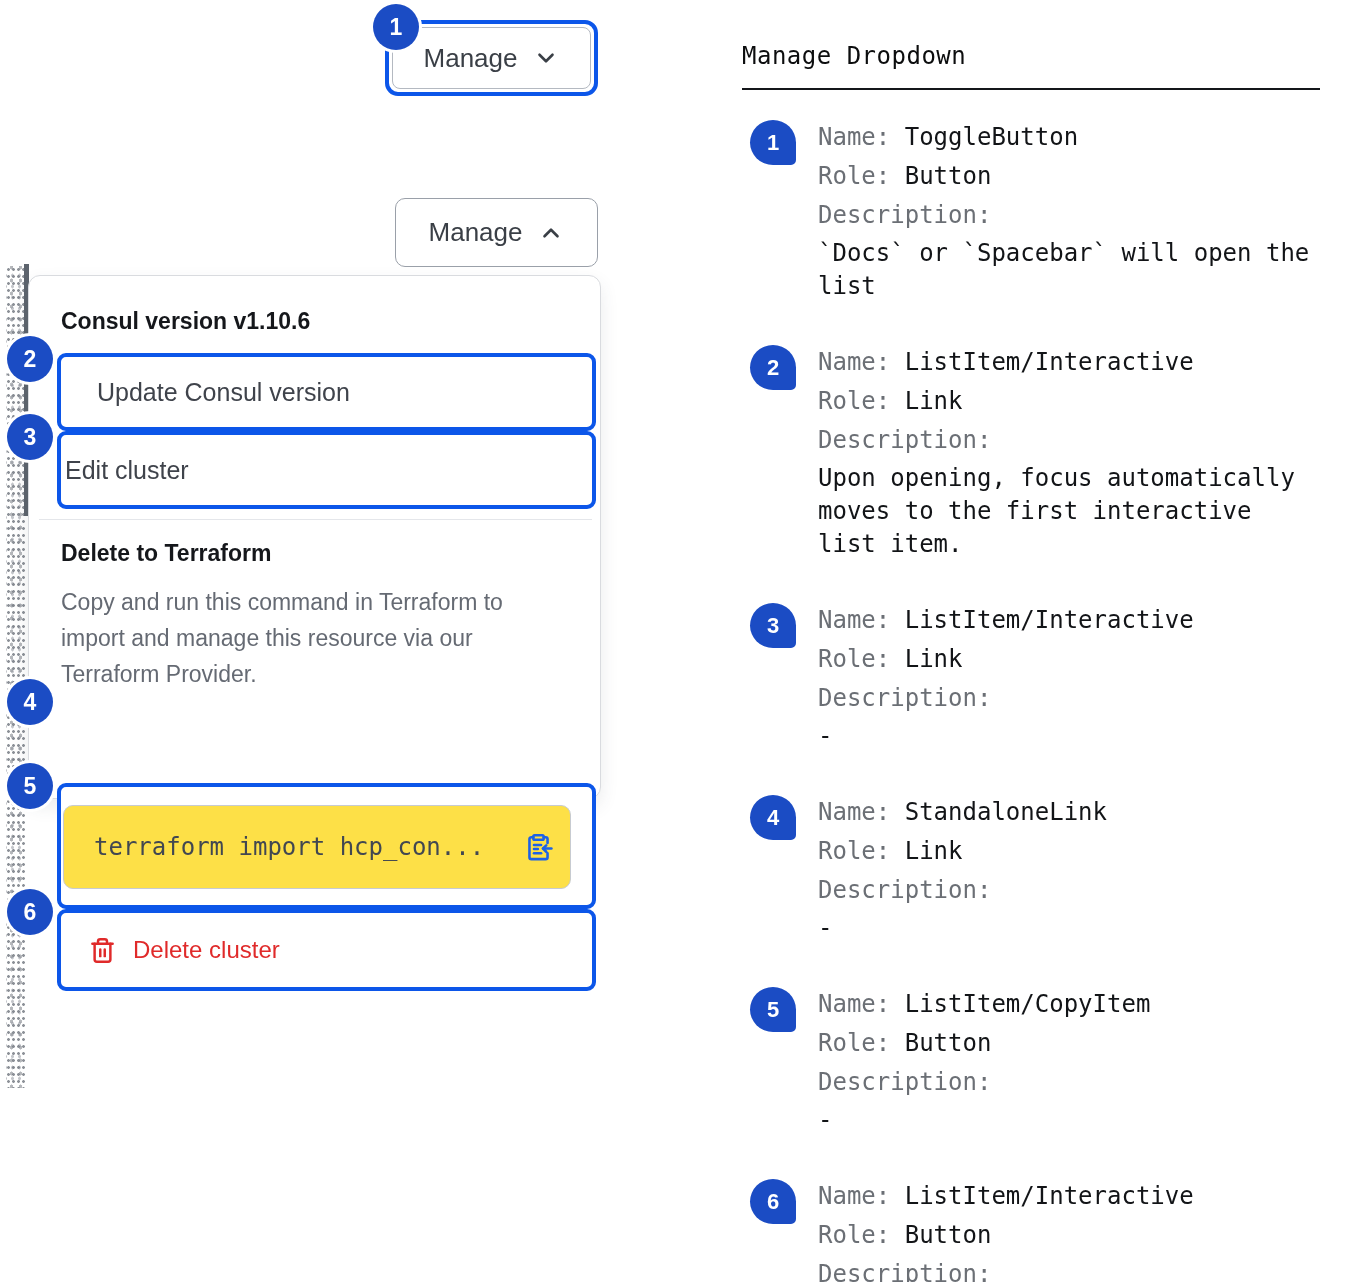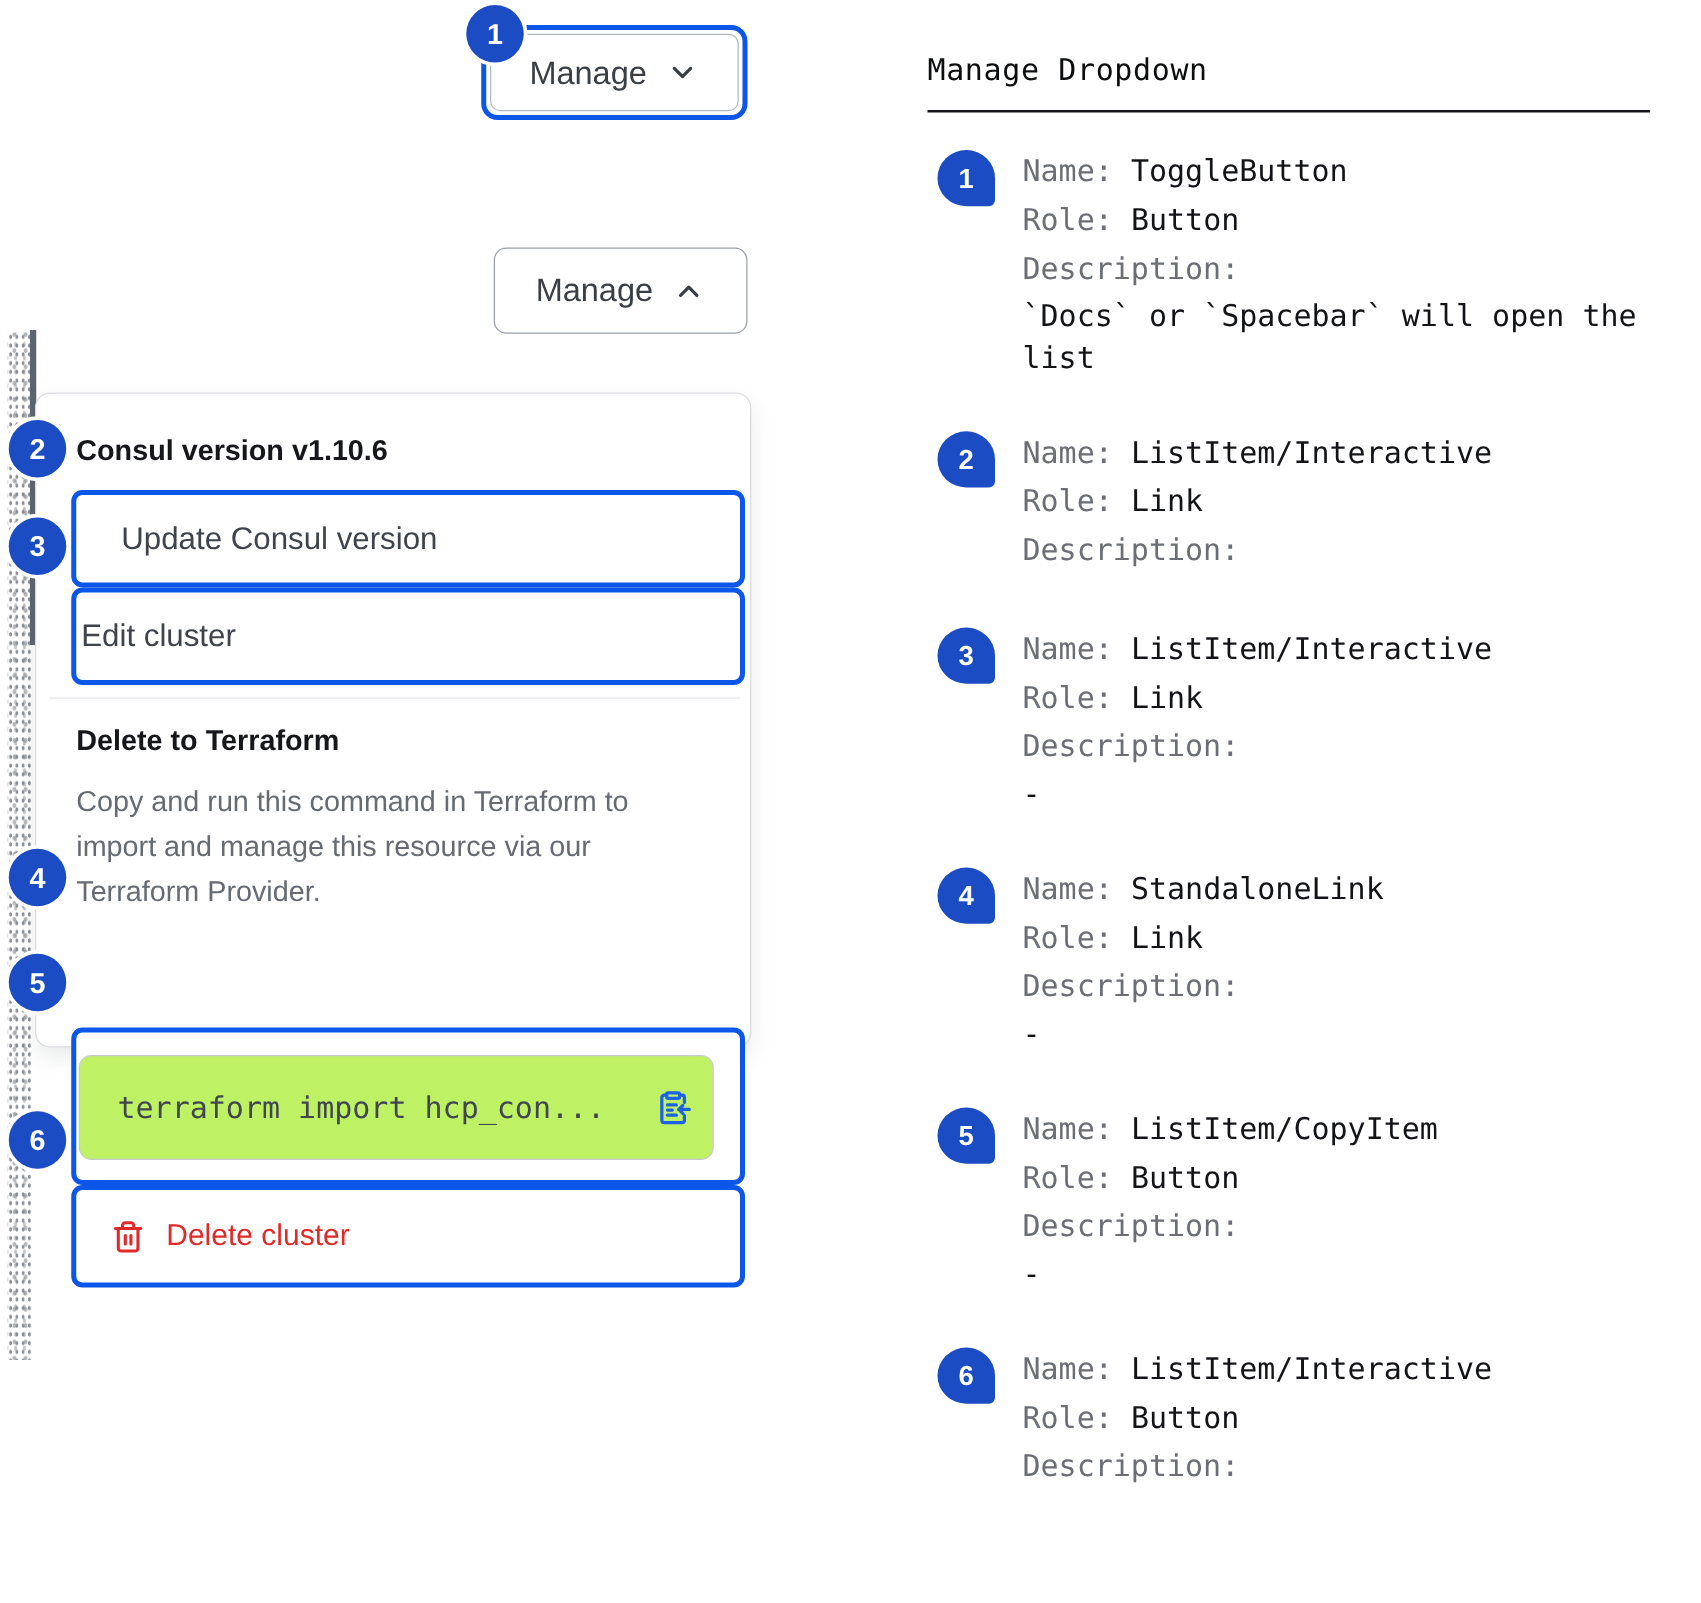--- a/index.html
+++ b/index.html
@@ -36,32 +36,32 @@
   .noise-strip{left:6px;top:266px;width:19px;height:822px;opacity:.8;
     background-image:
       radial-gradient(rgba(88,94,104,.85) 1px, transparent 1.4px),
       radial-gradient(rgba(120,126,136,.55) 1px, transparent 1.5px),
       radial-gradient(rgba(70,76,86,.5) 1.2px, transparent 1.6px);
     background-size:5px 7px,7px 11px,9px 13px;background-position:0 0,3px 4px,1px 8px;}
   .edge-line{left:24px;top:264px;width:5px;height:252px;background:#5d646d;}
 
   
   .panel{left:28px;top:275px;width:573px;height:524px;background:#fff;border:1px solid var(--panel-border);
-    border-radius:12px;box-shadow:0 8px 18px rgba(55,65,80,.10);margin-top:39px;}
+    border-radius:12px;box-shadow:0 8px 18px rgba(55,65,80,.10);}
   .panel-header{position:absolute;left:32px;top:32px;font-size:23px;font-weight:bold;color:var(--text-dark);}
   .focus-ring{position:absolute;left:28px;width:539px;border:4px solid var(--focus-blue);border-radius:9px;
     display:flex;align-items:center;background:#fff;}
   .ring-label{padding-left:4px;font-size:25px;color:var(--text-body);cursor:pointer;}
   .sep{position:absolute;left:10px;top:243px;width:553px;height:1px;background:#e4e6ea;}
   .import-title{position:absolute;left:32px;top:264px;font-size:23px;font-weight:bold;color:var(--text-dark);}
   .import-desc{position:absolute;left:32px;top:308px;width:505px;font-size:23px;line-height:36px;color:var(--text-muted);}
   .docs-row{display:flex;align-items:center;gap:15px;padding-left:4px;cursor:pointer;}
   .docs-label{font-size:24px;font-weight:500;color:var(--link-blue);}
   .code-box{margin:18px 0 0 2px;width:508px;height:84px;border:1px solid #c7cbd1;border-radius:10px;
-    display:flex;align-items:center;padding:0 16px 0 30px;background:#bef264;cursor:pointer;}
+    display:flex;align-items:center;padding:0 16px 0 30px;background:#fde047;cursor:pointer;}
   .code-text{font-family:"DejaVu Sans Mono",monospace;font-size:24px;color:#414751;flex:1;white-space:nowrap;overflow:hidden;}
   .delete-row{display:flex;align-items:center;gap:17px;padding-left:4px;cursor:pointer;}
   .delete-label{font-size:24px;font-weight:500;color:var(--danger-red);}
 
   
   .right-col{left:742px;top:42px;width:578px;font-family:"DejaVu Sans Mono",monospace;}
   .right-title{font-size:24px;color:#0c0d0e;letter-spacing:.5px;}
   .right-hr{margin-top:18px;border:none;border-top:2.5px solid #14161a;}
   .right-items{margin-top:6px;}
   .spec-item{position:relative;padding:22px 0 18px 76px;}
@@ -169,20 +169,21 @@
         <div class="spec-line"><span class="lbl">Role:</span> <span class="val">Button</span></div>
         <div class="spec-line lbl">Description:</div>
         <div class="spec-desc">`Docs` or `Spacebar` will open the list</div>
       </div>
 
       <div class="spec-item">
         <span class="badge-tag">2</span>
         <div class="spec-line"><span class="lbl">Name:</span> <span class="val">ListItem/Interactive</span></div>
         <div class="spec-line"><span class="lbl">Role:</span> <span class="val">Link</span></div>
         <div class="spec-line lbl">Description:</div>
+        <div class="spec-desc">Upon opening, focus automatically moves to the first interactive list item.</div>
       </div>
 
       <div class="spec-item">
         <span class="badge-tag">3</span>
         <div class="spec-line"><span class="lbl">Name:</span> <span class="val">ListItem/Interactive</span></div>
         <div class="spec-line"><span class="lbl">Role:</span> <span class="val">Link</span></div>
         <div class="spec-line lbl">Description:</div>
         <div class="spec-desc">-</div>
       </div>
 

